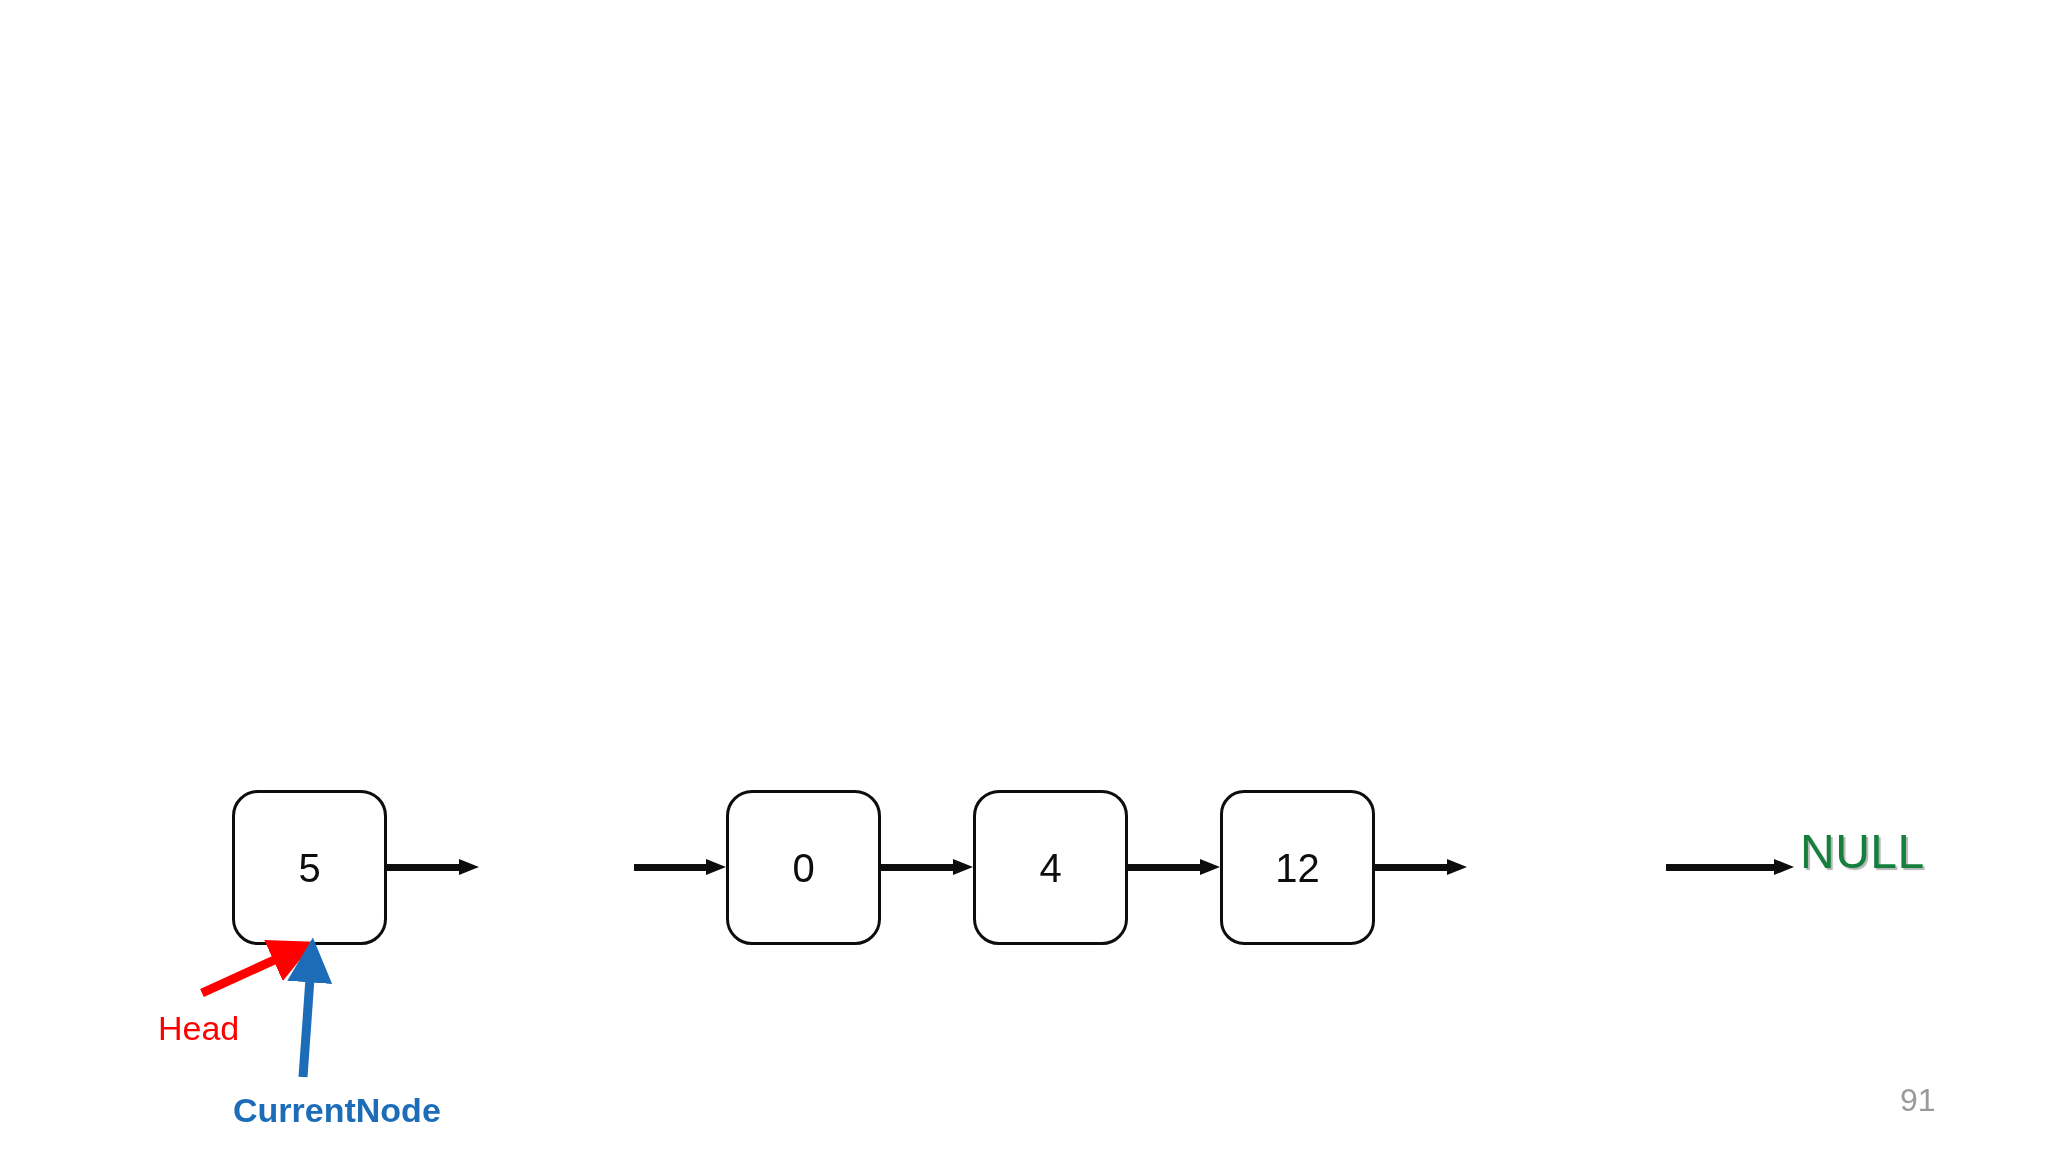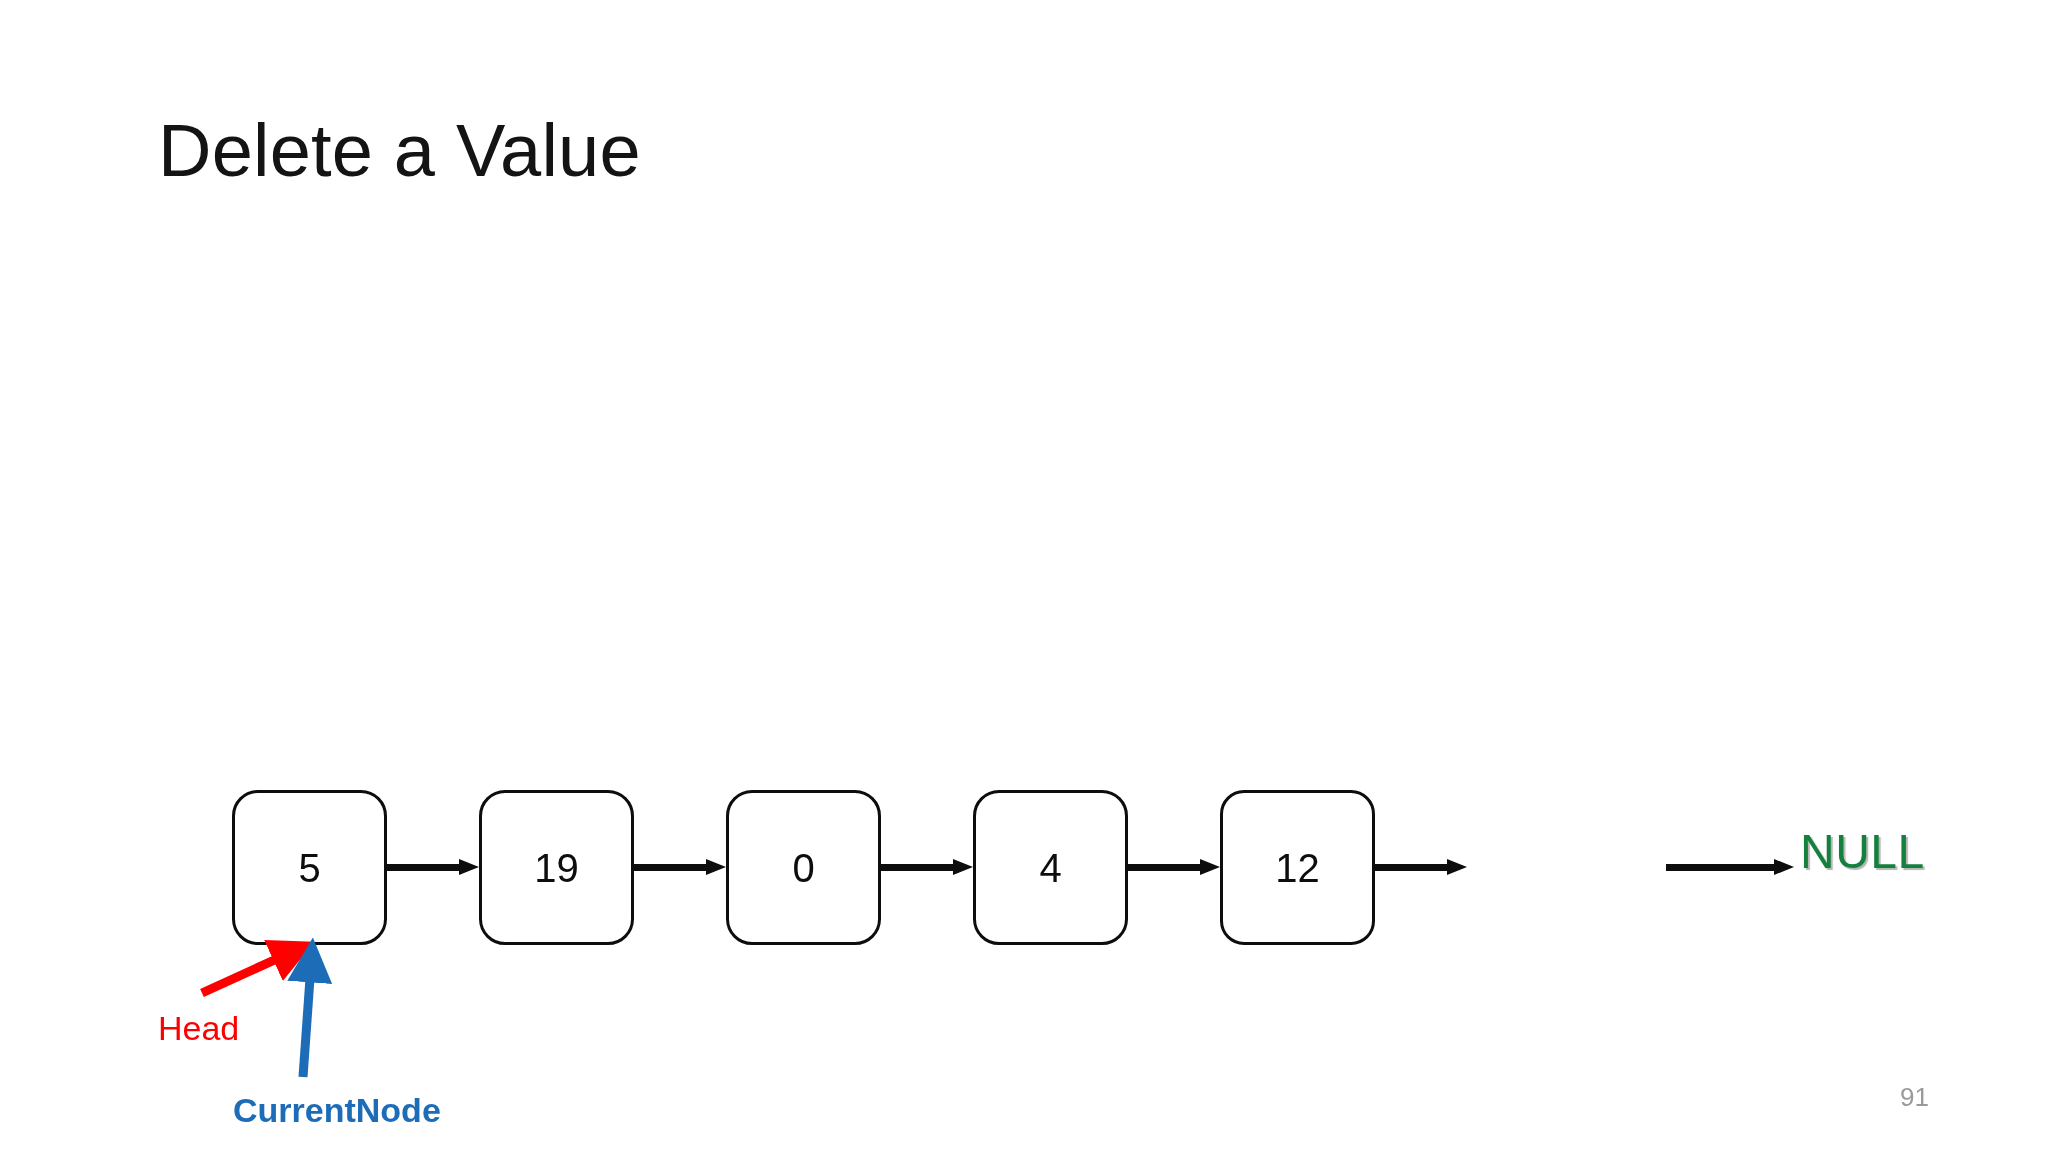--- a/index.html
+++ b/index.html
@@ -137,46 +137,42 @@
     width: 2048px;
     height: 1152px;
     pointer-events: none;
   }
 
   
   #page-number {
     position: absolute;
     left: 1900px;
     top: 1082px;
-    font-size: 26px;
+    font-size: 32px;
     color: #9a9a9a;
     white-space: nowrap;
   }
 </style>
 </head>
 <body>
 
 <div id="slide">
 
-  <div id="slide-title">Delete a Value</div>
 
 
   <div id="linked-list">
 
     <div class="ll-node" style="left:232px;">
       <div class="ll-node-value">5</div>
     </div>
     <div class="ll-arrow" style="left:387px; width:92px;">
       <div class="shaft" style="width:72px;"></div>
       <div class="head" style="left:72px;"></div>
     </div>
 
-    <div class="ll-node" style="left:479px;">
-      <div class="ll-node-value">19</div>
-    </div>
     <div class="ll-arrow" style="left:634px; width:92px;">
       <div class="shaft" style="width:72px;"></div>
       <div class="head" style="left:72px;"></div>
     </div>
 
     <div class="ll-node" style="left:726px;">
       <div class="ll-node-value">0</div>
     </div>
     <div class="ll-arrow" style="left:881px; width:92px;">
       <div class="shaft" style="width:72px;"></div>

